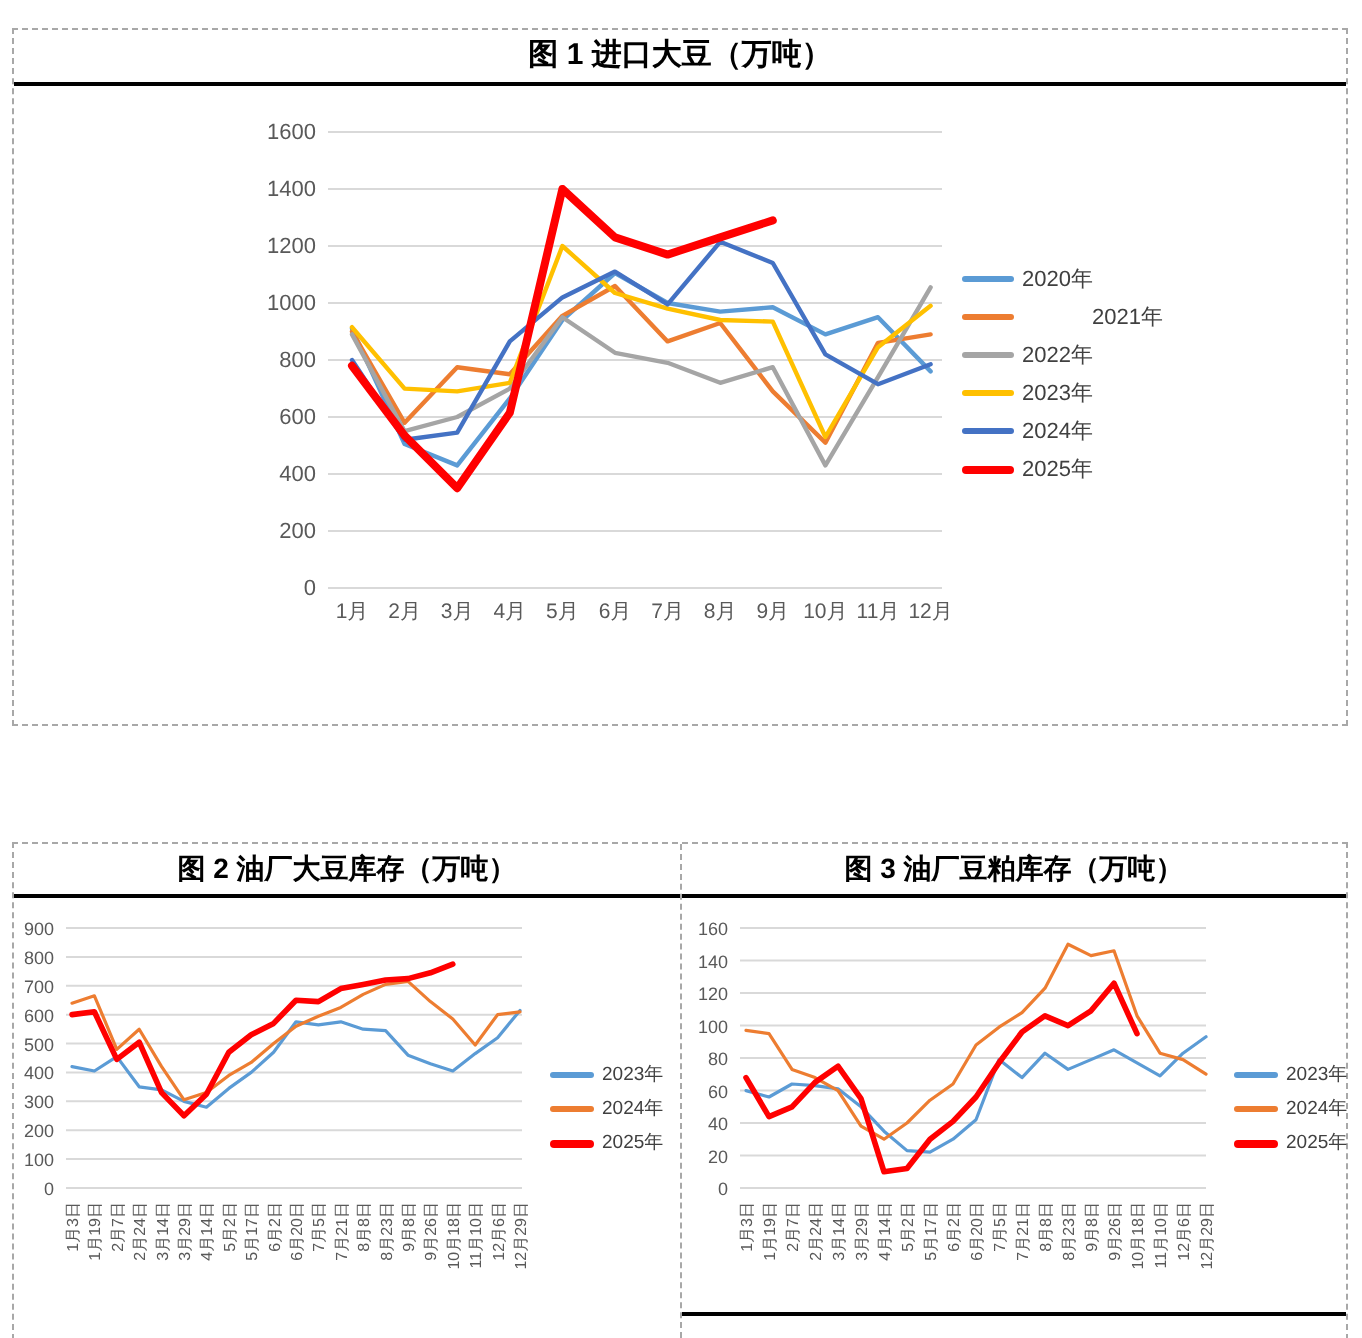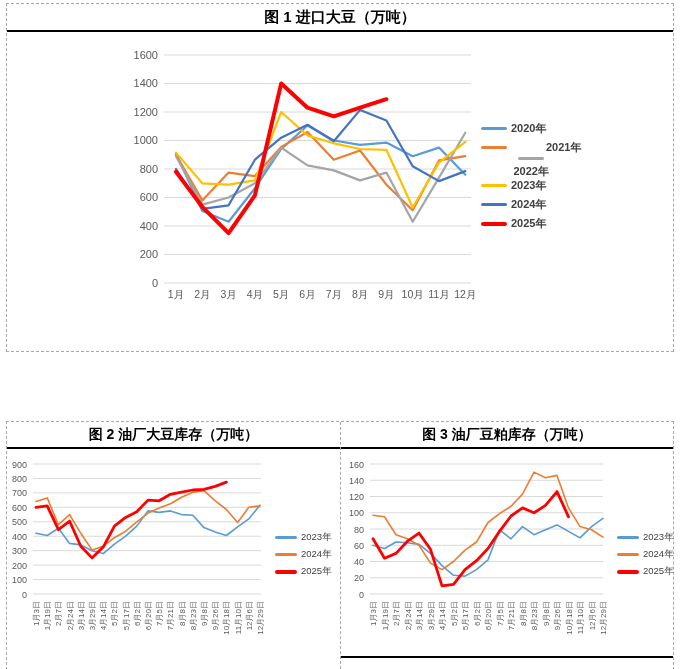--- a/index.html
+++ b/index.html
@@ -1,41 +1,41 @@
 <!DOCTYPE html>
 <html><head>
 <meta charset="utf-8">
 <style>
   html,body{margin:0;padding:0;}
   body{
     width:681px;height:669px;background:#ffffff;position:relative;
     font-family:"Liberation Sans",sans-serif;color:#000;
   }
   .panel{position:absolute;border:1px dashed #a8a8a8;background:#fff;box-sizing:border-box;}
-  #panel1{left:6px;top:3px;width:668px;height:349px;display:flex;flex-direction:column;}
+  #panel1{left:6px;top:14px;width:668px;height:349px;display:flex;flex-direction:column;}
   #panel2{left:6px;top:421px;width:668px;height:259px;display:flex;flex-direction:column;}
   .fig-title{
     height:26px;line-height:26px;text-align:center;font-weight:bold;font-size:15px;
     border-bottom:2px solid #000;flex:0 0 auto;
   }
   .fig-title.small{height:25px;line-height:25px;font-size:14px;}
   .chart-region{position:relative;flex:0 0 auto;}
   #chart1-region{height:296px;}
   .chart-region.half{height:207px;}
   .fig-source{
     border-top:2px solid #000;flex:1 1 auto;font-size:14px;
     padding:4px 0 0 6px;box-sizing:border-box;
   }
   .cells{display:flex;flex:1 1 auto;}
   .cell{width:50%;display:flex;flex-direction:column;box-sizing:border-box;}
   .cell.right{border-left:1px dashed #a8a8a8;}
   svg{display:block;}
   svg text{font-family:"Liberation Sans",sans-serif;}
   .legend{position:absolute;display:flex;flex-direction:column;}
-  #legend1{left:474px;top:87px;font-weight:bold;}
+  #legend1{left:474px;top:87px;}
   #legend2{left:268px;top:80px;}
   #legend3{left:276px;top:80px;}
   .lg-item{display:flex;align-items:center;gap:4px;color:#404040;white-space:nowrap;}
   .lg-line{display:inline-block;border-radius:2px;flex:0 0 auto;}
 </style>
 </head>
 <body>
 
 <div class="panel" id="panel1">
   <div class="fig-title">图 1 进口大豆（万吨）</div>
@@ -80,21 +80,21 @@
       </svg>
     <div class="legend" id="legend1">
         <div class="lg-item" style="height: 19px; font-size: 11px;">
           <span class="lg-line" style="background: rgb(91, 155, 213); width: 26px; height: 2.5px;"></span>
           <span>2020年</span>
         </div>
         <div class="lg-item" style="height: 19px; font-size: 11px; gap: 39px;">
           <span class="lg-line" style="background: rgb(237, 125, 49); width: 26px; height: 2.5px;"></span>
           <span>2021年</span>
         </div>
-        <div class="lg-item" style="height: 19px; font-size: 11px; flex-direction: column;">
+        <div class="lg-item" style="height: 19px; font-size: 11px;">
           <span class="lg-line" style="background: rgb(165, 165, 165); width: 26px; height: 2.5px;"></span>
           <span>2022年</span>
         </div>
         <div class="lg-item" style="height: 19px; font-size: 11px;">
           <span class="lg-line" style="background: rgb(255, 192, 0); width: 26px; height: 2.5px;"></span>
           <span>2023年</span>
         </div>
         <div class="lg-item" style="height: 19px; font-size: 11px;">
           <span class="lg-line" style="background: rgb(68, 114, 196); width: 26px; height: 2.5px;"></span>
           <span>2024年</span>

